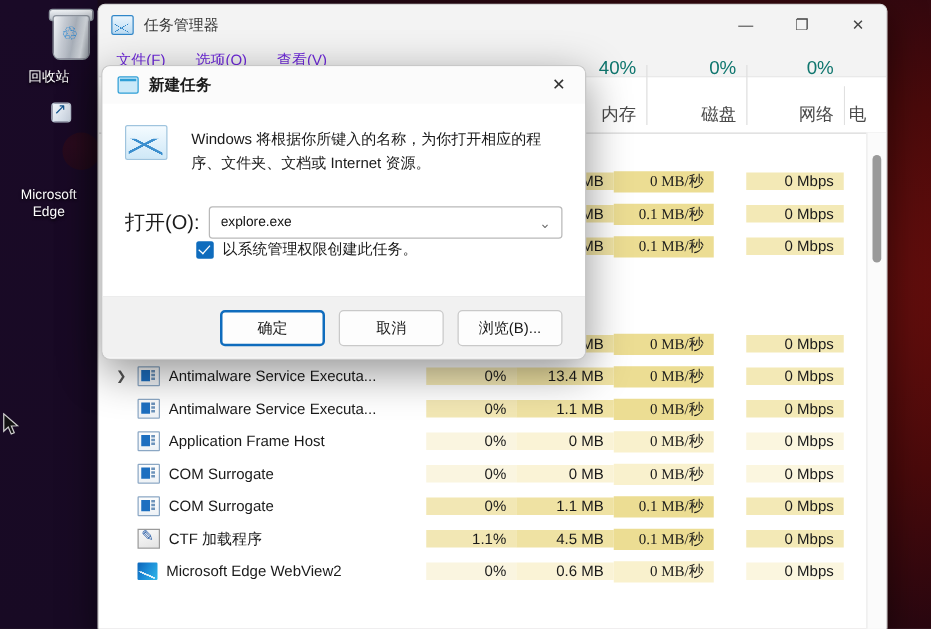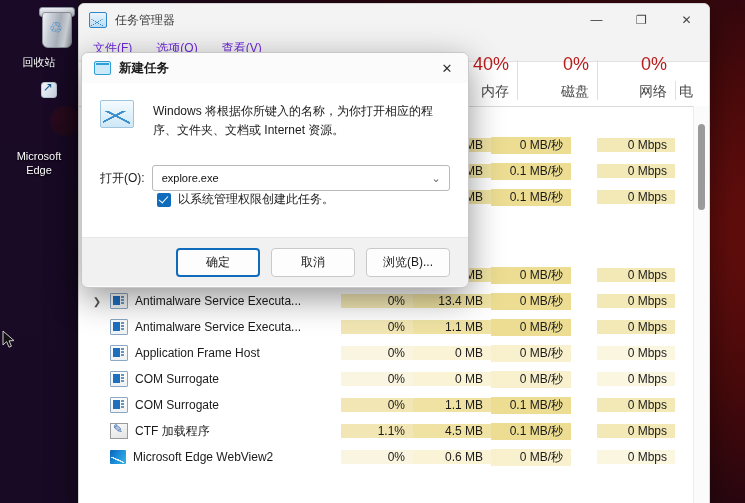--- a/index.html
+++ b/index.html
@@ -63,21 +63,21 @@
      font-size:12px;color:#444;}
   #tm .menubar{height:24px;display:flex;align-items:center;padding-left:10px;gap:16px;
      font-size:12px;color:#6d28d9;background:#f3f3f3;}
   #tm .menuitem{padding:2px 4px;border-radius:3px;}
 
   #tm .content{position:absolute;left:0;top:57px;right:0;bottom:0;background:#fff;border-top:1px solid #e2e2e2;}
 
   
   .thead{display:flex;height:44px;background:#fff;border-bottom:1px solid #d9d9d9;align-items:flex-end;}
   .th{font-size:12px;color:#3a3a3a;text-align:right;padding:0 8px 5px 0;box-sizing:border-box;position:relative;}
-  .th .pct{display:block;font-size:18px;color:#b91c1c;margin-bottom:8px;}
+  .th .pct{display:block;font-size:15px;color:#0f766e;margin-bottom:20px;}
   .th .lbl{display:block;font-size:14px;color:#4a4a4a;}
   .th.sep::before{content:"";position:absolute;left:0;top:6px;bottom:6px;width:1px;background:#e0e0e0;}
   .col-name{flex:1 1 auto;text-align:left;padding-left:12px;}
   .col-cpu{width:72px;}
   .col-mem{width:78px;}
   .col-dsk{width:80px;}
   .col-net{width:78px;}
   .col-pwr{width:34px;overflow:hidden;}
 
   
@@ -96,21 +96,21 @@
     box-shadow:0 3px 0 #6d93bb,0 6px 0 #6d93bb;}
   .ic-ctf{position:relative;background:linear-gradient(160deg,#fafafa,#e3e3e3);border:1px solid #9a9a9a;}
   .ic-ctf::after{content:"✎";position:absolute;left:2px;top:-2px;font-size:12px;color:#2b5fa8;}
   .ic-edge{background:linear-gradient(120deg,#0f6cbf 10%,#1b8ad6 45%,#2fb7e8 100%);border-radius:1px;position:relative;}
   .ic-edge::after{content:"";position:absolute;left:1px;bottom:1px;width:13px;height:6px;
     background:linear-gradient(to top right,transparent 45%,#ffffff 46%,#ffffff 58%,transparent 59%);opacity:.85;}
 
   
   .row .c.cpu{background:#f7f0cf;}
   .row .c.mem{background:#f7eec2;}
-  .row .c.dsk{background:#f6ebb6;}
+  .row .c.dsk{background:#f6ebb6;font-family:Liberation Serif, serif;}
   .row .c.net{background:#f8f1cb;}
   .row .c.pwr{background:#faf4d8;}
   .row.warm .c.cpu{background:#f2e7b4;}
   .row.warm .c.mem{background:#efe2a3;}
   .row.warm .c.dsk{background:#ecdd93;}
   .row.warm .c.net{background:#f3e9b6;}
   .row.warm .c.pwr{background:#f6eec5;}
   .row.cool .c.cpu{background:#faf5e0;}
   .row.cool .c.mem{background:#faf3d6;}
   .row.cool .c.dsk{background:#f9f1cd;}
@@ -143,21 +143,21 @@
   #dlg .dbody{background:#fff;padding:14px 18px 16px 18px;height:155px;box-sizing:border-box;border-bottom:1px solid #e6e6e6;}
   #dlg .intro{display:flex;gap:14px;align-items:flex-start;}
   #dlg .bigico{flex:0 0 32px;width:32px;height:26px;border:1px solid #9fc4de;border-radius:2px;margin-top:3px;
     background:linear-gradient(180deg,#f4fbff,#cfe8f7);position:relative;overflow:hidden;}
   #dlg .bigico::after{content:"";position:absolute;left:2px;bottom:2px;width:27px;height:14px;
     background:
       linear-gradient(to top right,transparent 52%,#3c8fce 53%,#3c8fce 60%,transparent 61%),
       linear-gradient(to top left,transparent 56%,#3c8fce 57%,#3c8fce 64%,transparent 65%);}
   #dlg .intro p{margin:5px;line-height:19px;font-size:12px;color:#1a1a1a;}
   #dlg .openrow{display:flex;align-items:center;margin-top:20px;gap:7px;}
-  #dlg .openlbl{font-size:12px;white-space:nowrap;}
+  #dlg .openlbl{font-size:16px;white-space:nowrap;}
   #dlg .combo{flex:1 1 auto;height:26px;border:1px solid #b9b9b9;border-radius:3px;background:#fff;
     display:flex;align-items:center;padding:0 2px 0 7px;box-sizing:border-box;}
   #dlg .combo input{border:0;outline:0;flex:1 1 auto;font-size:11px;color:#111;font-family:inherit;background:transparent;}
   #dlg .combo .arw{width:22px;text-align:center;color:#6b6b6b;font-size:11px;}
   #dlg .chkrow{display:flex;align-items:center;gap:7px;margin-top:0;padding-left:57px;}
   #dlg .chk{width:14px;height:14px;border-radius:2px;background:#0f6cbd;position:relative;flex:0 0 14px;}
   #dlg .chk::after{content:"";position:absolute;left:4px;top:1px;width:4px;height:8px;border:solid #fff;
     border-width:0 1.6px 1.6px 0;transform:rotate(42deg);}
   #dlg .dfoot{height:48px;display:flex;align-items:center;justify-content:flex-end;gap:11px;padding-right:18px;
     background:#f1f1f1;}

